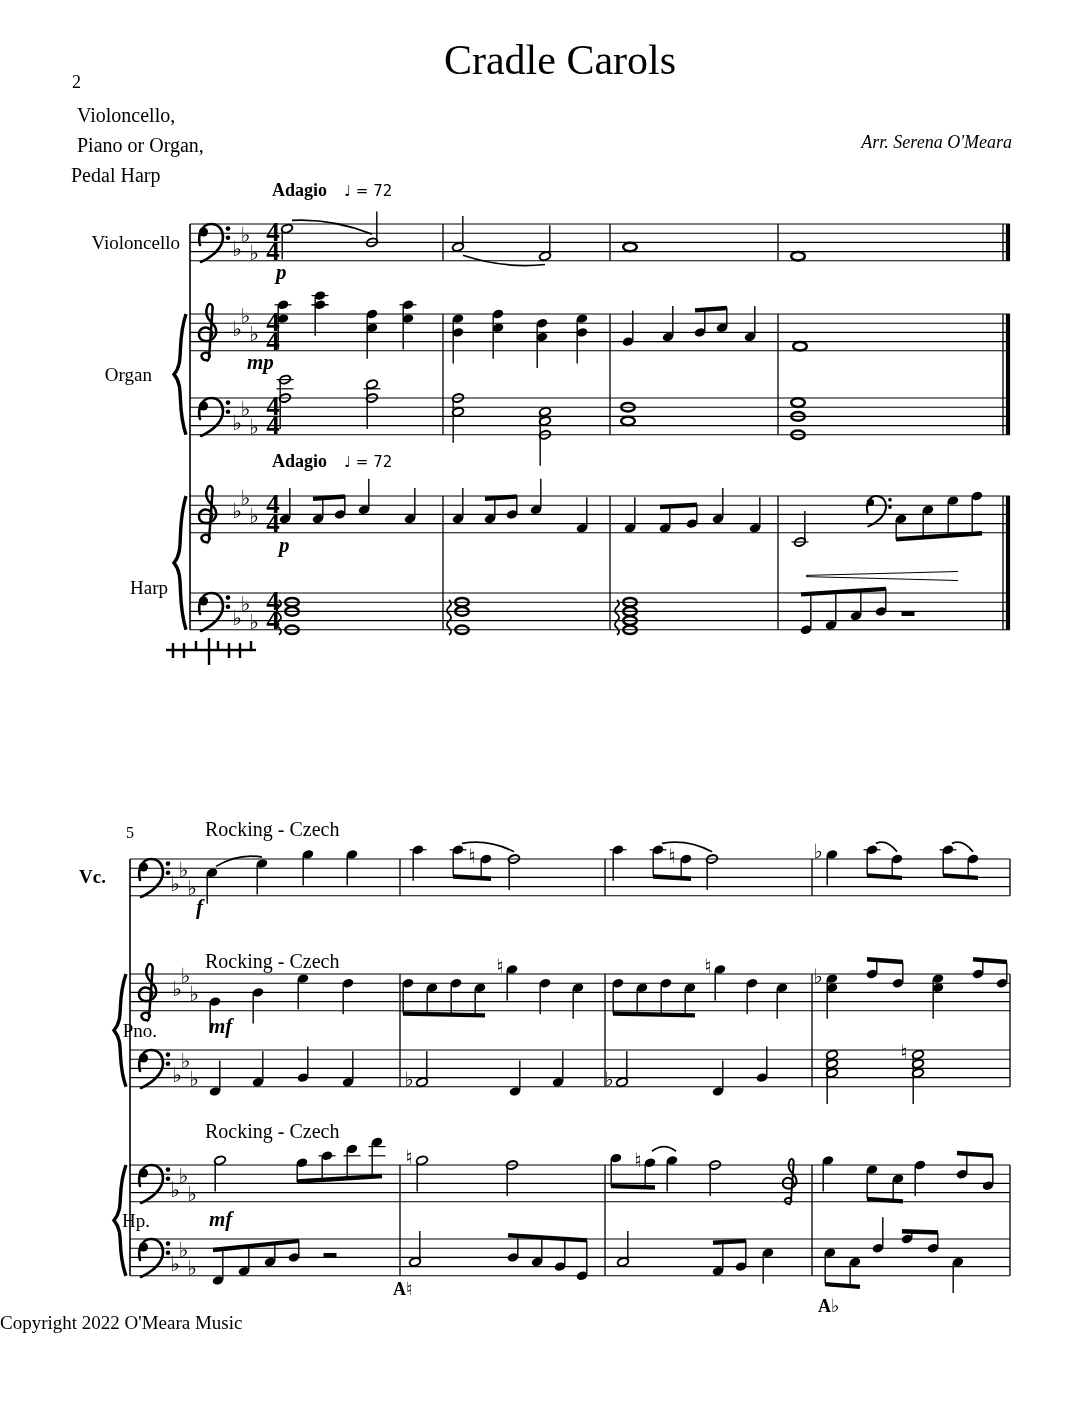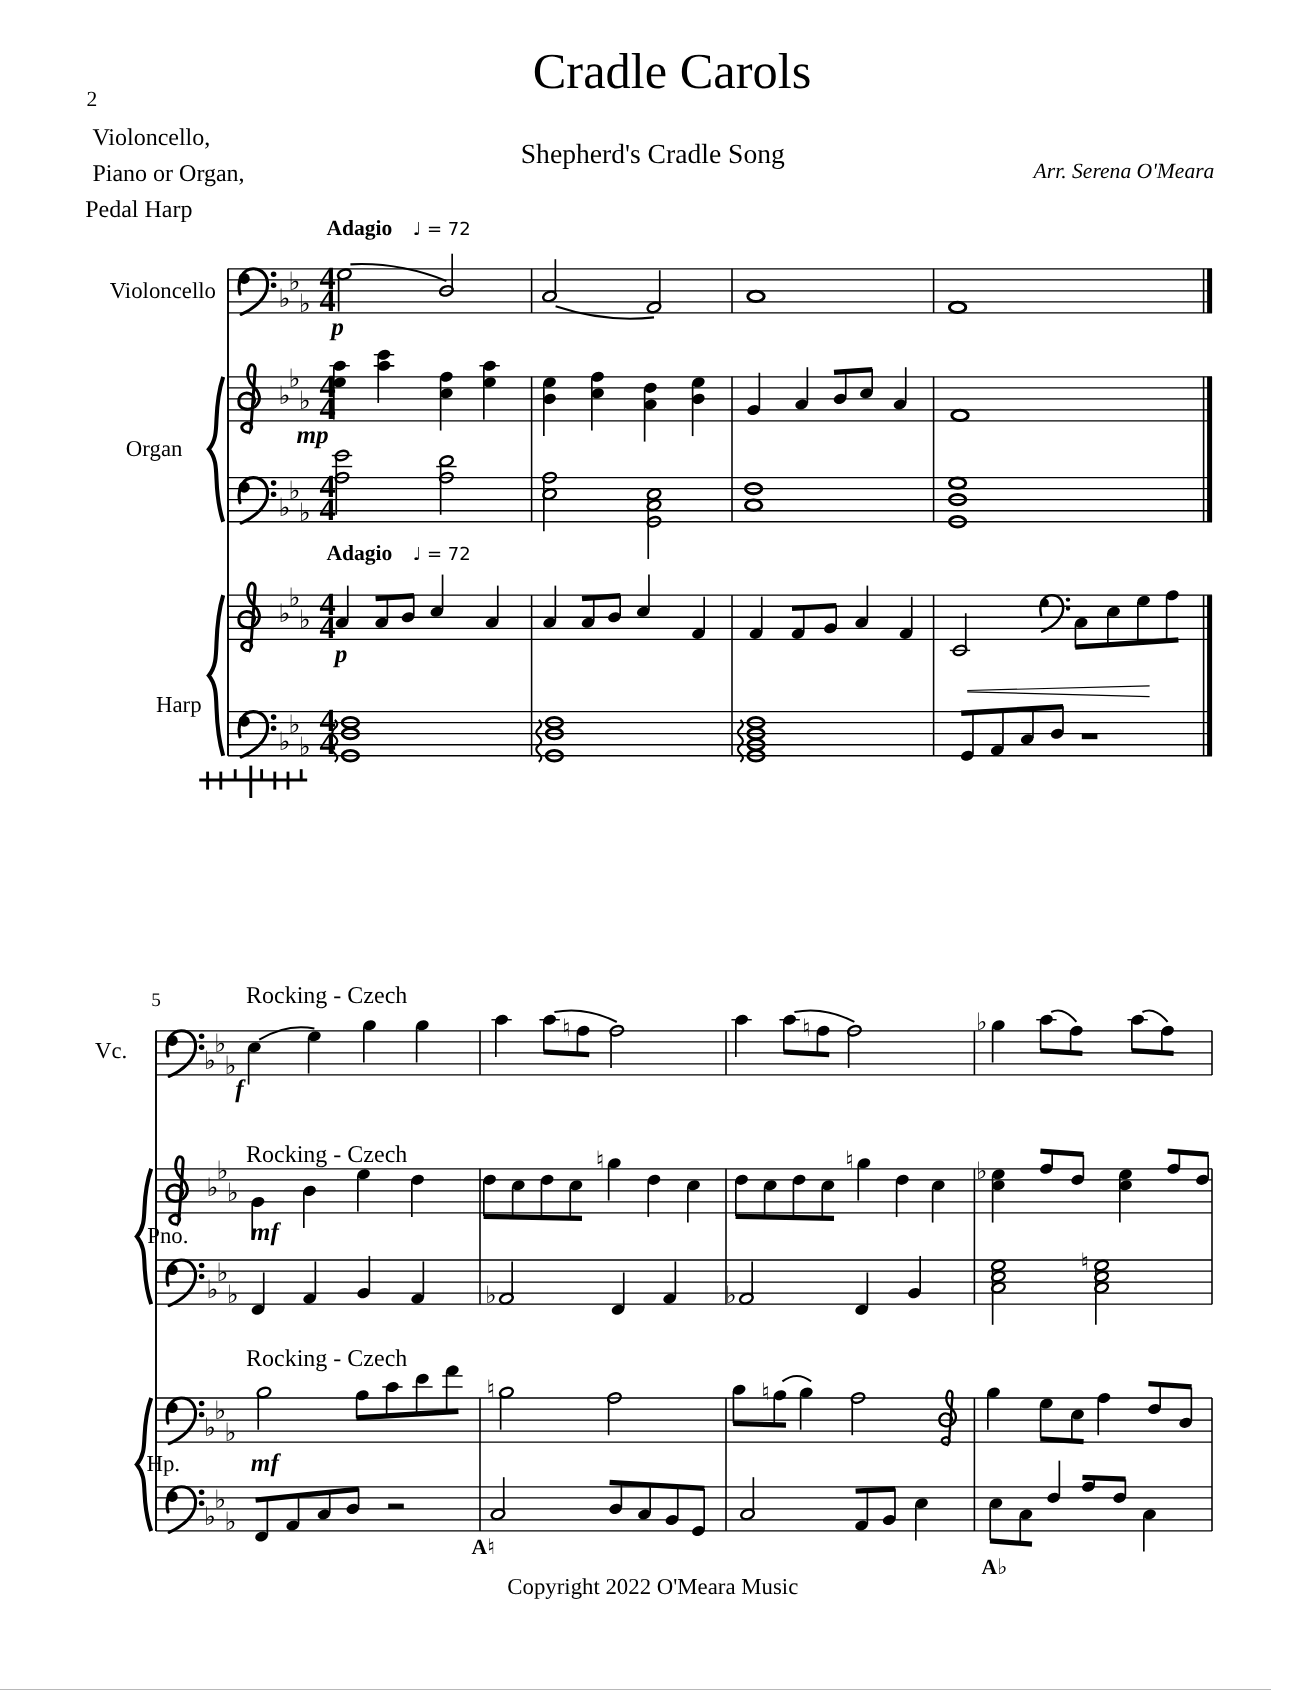--- a/index.html
+++ b/index.html
@@ -5,51 +5,50 @@
   html,body{margin:0;padding:0;background:#888;}
   .page{position:relative;width:1088px;height:1408px;background:#ffffff;margin:0 auto;overflow:hidden;
         font-family:"Liberation Serif", serif;color:#000;}
   .abs{position:absolute;white-space:nowrap;}
   .t-title{font-size:42px;width:1088px;text-align:center;}
   .t-sub{font-size:23px;width:1088px;text-align:center;}
   .t-pagenum{font-size:18px;}
   .t-instr{font-size:20px;}
   .t-arr{font-size:18px;width:300px;text-align:right;}
   .t-label{font-size:19px;text-align:right;}
-  .t-copy{font-size:19px;width:1088px;text-align:center;}
+  .t-copy{font-size:19px;width:1088px;}
   svg text{fill:#000;}
   .tb{font:bold 18px "Liberation Serif", serif;}
   .tn{font:15px "DejaVu Sans", sans-serif;}
   .dy{font:italic bold 21px "Liberation Serif", serif;}
   .sec{font:20px "Liberation Serif", serif;}
   .mn{font:16px "Liberation Serif", serif;}
   .ped{font:bold 18px "Liberation Serif","DejaVu Sans", serif;}
   .ks{font:21px "DejaVu Sans", sans-serif;}
   .ac{font:20px "DejaVu Sans", sans-serif;}
   .ts{font:bold 27px "Liberation Serif", serif;}
 </style>
 </head>
 <body>
 
 <div class="page">
 
   <div class="abs t-pagenum" style="left:72px;top:72px;">2</div>
   <div class="abs t-title" style="left:0;top:36px;padding-left:16px;">Cradle Carols</div>
-  <div class="abs t-sub" style="left:0;top:116px;">Shepherd's Cradle Song</div>
 
   <div class="abs t-instr" style="left:77px;top:104px;">Violoncello,</div>
   <div class="abs t-instr" style="left:77px;top:134px;">Piano or Organ,</div>
   <div class="abs t-instr" style="left:71px;top:164px;">Pedal Harp</div>
 
   <div class="abs t-arr" style="left:712px;top:132px;font-style:italic;">Arr. Serena O'Meara</div>
 
   <div class="abs t-label" style="left:28px;top:232px;width:152px;">Violoncello</div>
   <div class="abs t-label" style="left:28px;top:364px;width:124px;">Organ</div>
   <div class="abs t-label" style="left:28px;top:553px;width:140px;margin-top:24px;">Harp</div>
-  <div class="abs t-label" style="left:28px;top:866px;width:78px;">Vc.</div>
+  <div class="abs t-label" style="left:28px;top:866px;width:78px;font-weight:bold;">Vc.</div>
   <div class="abs t-label" style="left:32px;top:1020px;width:125px;">Pno.</div>
   <div class="abs t-label" style="left:28px;top:1210px;width:122px;">Hp.</div>
 
   <div class="abs t-copy" style="left:0;top:1312px;">Copyright 2022 O'Meara Music</div>
 
   <svg id="score" width="1088" height="1408" style="position:absolute;left:0;top:0;">
       <g>
         <line x1="190" y1="224" x2="1010" y2="224" stroke="#000" stroke-width="1.1"></line>
         <line x1="190" y1="233.2" x2="1010" y2="233.2" stroke="#000" stroke-width="1.1"></line>
         <line x1="190" y1="242.4" x2="1010" y2="242.4" stroke="#000" stroke-width="1.1"></line>

